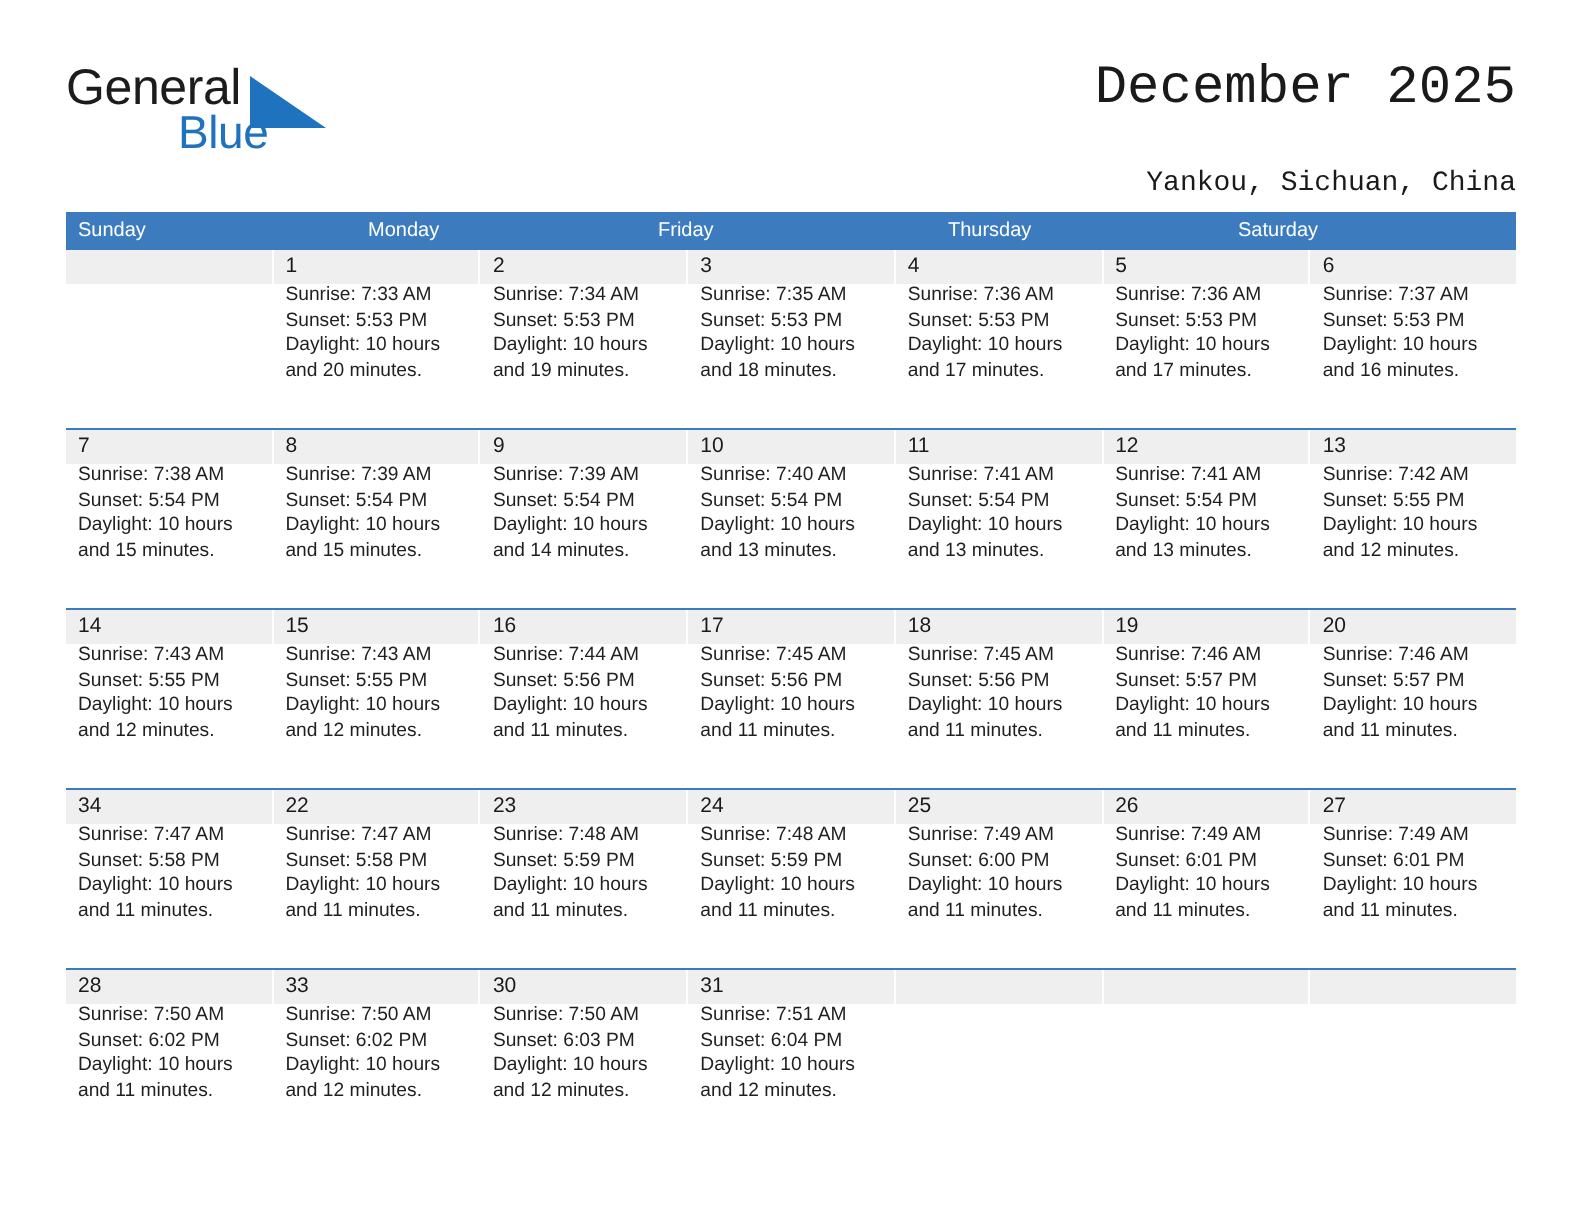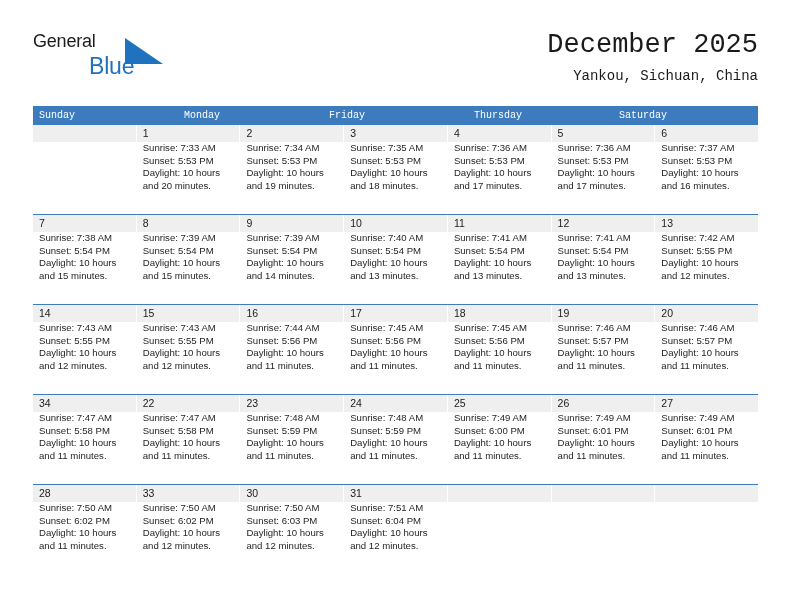--- a/index.html
+++ b/index.html
@@ -36,21 +36,21 @@
     position: absolute;
     left: 0;
     top: 2px;
     width: 240px;
     height: 62px;
   }
   .brand-general {
     position: absolute;
     left: 0;
     top: 0;
-    font-size: 18px;
+    font-size: 25px;
     letter-spacing: -0.2px;
     color: #1c1c1c;
     font-family: "Liberation Sans", sans-serif;
     line-height: 1;
   }
   .brand-blue {
     position: absolute;
     left: 56px;
     top: 23px;
     font-size: 23px;
@@ -74,40 +74,39 @@
     text-align: right;
     font-family: Liberation Mono, monospace;
   }
   .cal-title {
     font-size: 27px;
     color: #1a1a1a;
     line-height: 1.15;
     white-space: nowrap;
   }
   .cal-subtitle {
-    margin-top: 7px;
+    margin-top: 23px;
     font-size: 14px;
     color: #1a1a1a;
     line-height: 1.2;
     white-space: nowrap;
   }
 
   
   .calendar {
     position: absolute;
     left: 33px;
     top: 106px;
     width: 725px;
   }
 
   .weekday-row {
     display: flex;
     background: #3c7cbe;
     height: 19px;
-    font-family: Liberation Mono, monospace;
   }
   .weekday-cell {
     flex: 1 1 0;
     min-width: 0;
     color: #ffffff;
     font-size: 10px;
     line-height: 19px;
     padding-left: 6px;
     box-sizing: border-box;
     white-space: nowrap;

